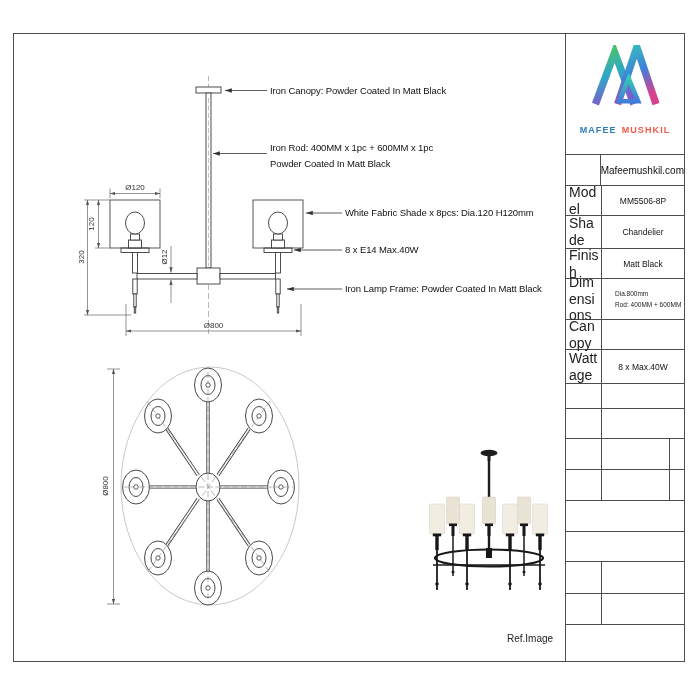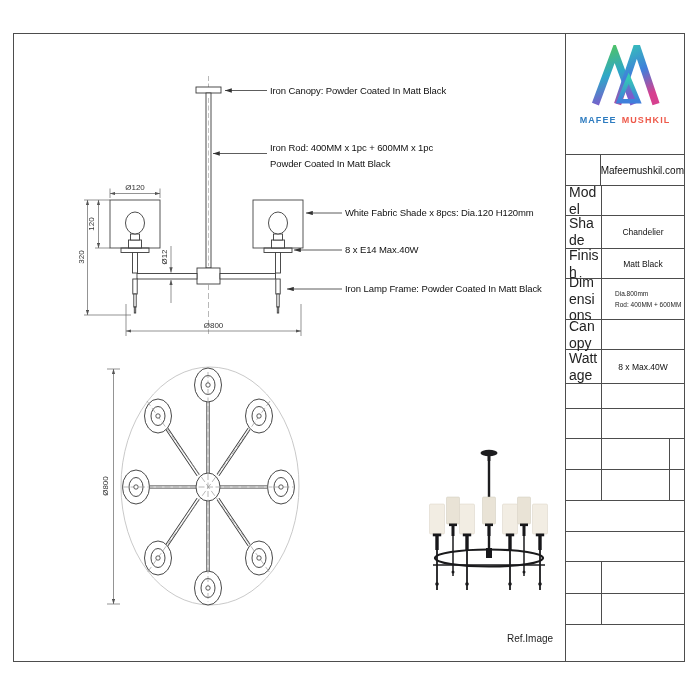--- a/index.html
+++ b/index.html
@@ -32,21 +32,21 @@
   .val.site{font-size:10px;color:#101010;}
   .col3{width:15px;border-left:1px solid #4d4d4d;box-sizing:border-box;}
   .val.dims{
     flex-direction:column;align-items:flex-start;justify-content:center;
     padding-left:13px;font-size:6.5px;line-height:1.7;color:#222;text-align:left;
   }
   .logo-cell{
     height:121px;border-bottom:1px solid #4d4d4d;box-sizing:border-box;
     display:flex;flex-direction:column;align-items:center;padding-top:11px;
   }
-  .brand-line{display:flex;gap:5px;margin-top:2px;font-weight:bold;
+  .brand-line{display:flex;gap:5px;margin-top:12px;font-weight:bold;
     font-size:9px;letter-spacing:1.1px;}
   .brand-primary{color:#2e7cc0;}
   .brand-secondary{color:#ee5a4b;}
   svg text{font-family:"Liberation Sans", sans-serif;}
   .ann{letter-spacing:-0.1px;}
 </style>
 </head>
 <body>
 
 <div class="frame">
@@ -322,20 +322,21 @@
       </div>
     </div>
 
     <div class="row h31">
       <div class="lbl"></div>
       <div class="val site">Mafeemushkil.com</div>
     </div>
 
     <div class="row h30">
       <div class="lbl">Model</div>
+      <div class="val">MM5506-8P</div>
     </div>
 
     <div class="row h33">
       <div class="lbl">Shade</div>
       <div class="val">Chandelier</div>
     </div>
 
     <div class="row h30">
       <div class="lbl">Finish</div>
       <div class="val">Matt Black</div>

